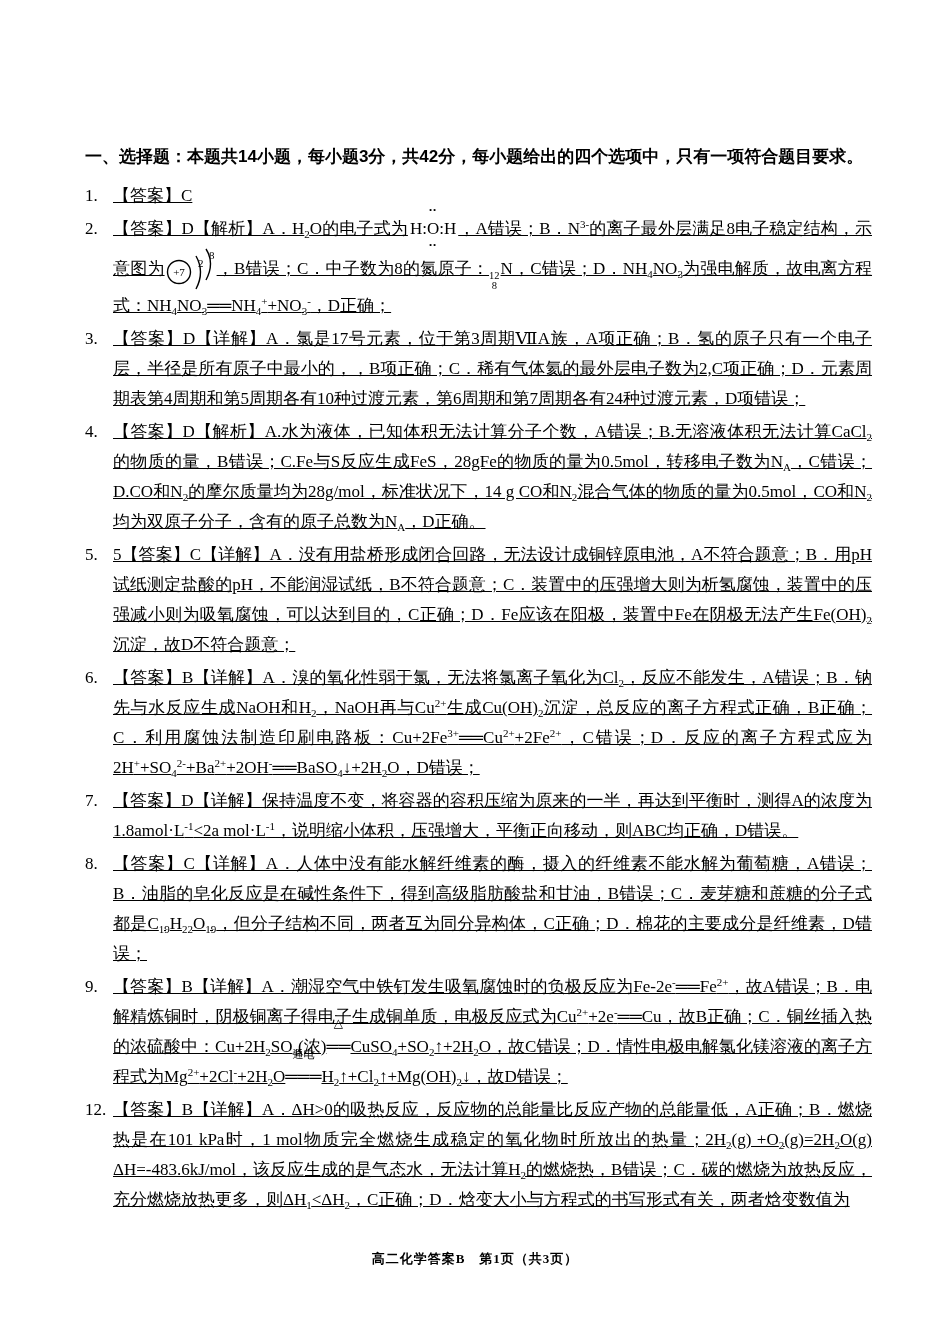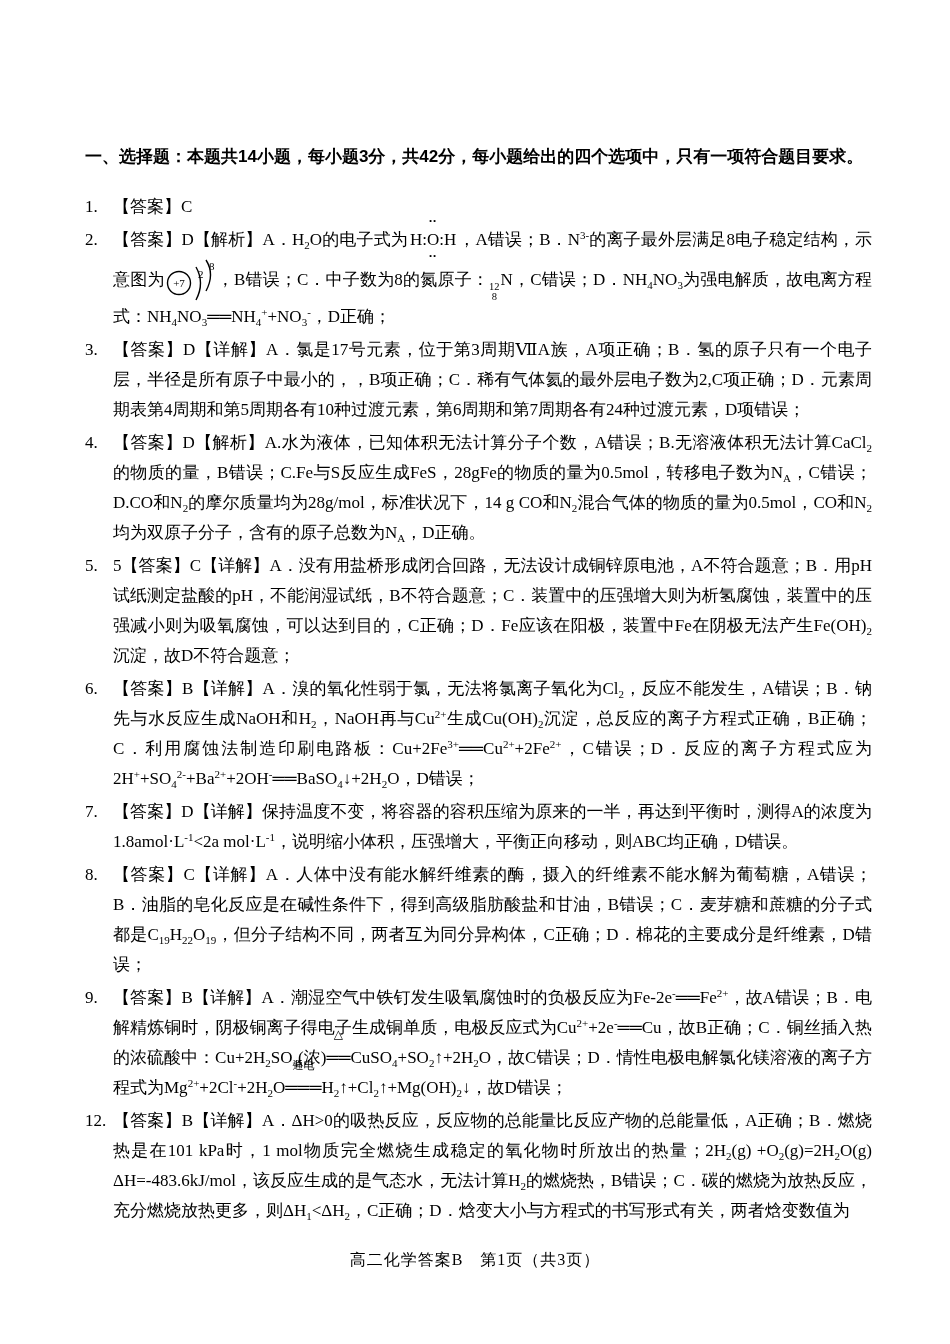--- a/index.html
+++ b/index.html
@@ -9,26 +9,26 @@
     font-family:"Liberation Serif","DejaVu Serif",serif;
     position:relative; overflow:hidden;
   }
   .page { position:absolute; inset:0; padding:142px 78px 0 85px; box-sizing:border-box; }
   .title {
     margin:0 0 22px 0; text-align:center;
     font-size:31px; font-weight:700; letter-spacing:1px;
   }
   .section-header {
     font-family:"Liberation Sans","DejaVu Sans",sans-serif;
-    font-weight:700; font-size:17px; line-height:30px; margin-bottom:20px;
+    font-weight:700; font-size:17px; line-height:30px; margin-bottom:9px;
   }
   .items { }
   .item { display:flex; align-items:flex-start; margin-bottom:3px; }
   .item-num { flex:0 0 28px; width:28px; font-size:17px; line-height:30px; }
-  .item-body { flex:1; font-size:17px; line-height:30px; text-align:justify; }
+  .item-body { flex:1; font-size:17px; line-height:30px; text-align:justify;text-decoration:underline; }
   sub, sup { font-size:11px; line-height:0; }
   sub { vertical-align:-4px; }
   sup { vertical-align:6px; }
   
   .edot { display:inline-block; position:relative; padding:0 2px; white-space:nowrap; }
   .edot .eo { position:relative; display:inline-block; }
   .edot .eo::before, .edot .eo::after {
     content:"\2022\2022"; position:absolute; left:50%; transform:translateX(-50%);
     font-size:9px; letter-spacing:1px; line-height:1;
   }
@@ -41,21 +41,21 @@
   
   .oeq { position:relative; display:inline-block; white-space:nowrap; }
   .oeq b { position:absolute; left:50%; transform:translateX(-50%);
            top:-15px; font-weight:400; font-size:12px; line-height:1; }
   .oeq.oeq-t b { font-size:11px; top:-13px; }
   
   svg.atom { vertical-align:-16px; }
   svg.atom text { font-family:"Liberation Serif","DejaVu Serif",serif; }
   .footer {
     position:absolute; top:1250px; left:0; width:100%;
-    text-align:center; font-size:16px; letter-spacing:1px;
+    text-align:center; font-size:13px; letter-spacing:1px;font-weight:bold;
   }
 </style>
 </head>
 <body>
 
 <div class="page">
   <div class="section-header">一、选择题：本题共14小题，每小题3分，共42分，每小题给出的四个选项中，只有一项符合题目要求。</div>
   <div class="items">
   <div class="item">
     <div class="item-num">1.</div>

